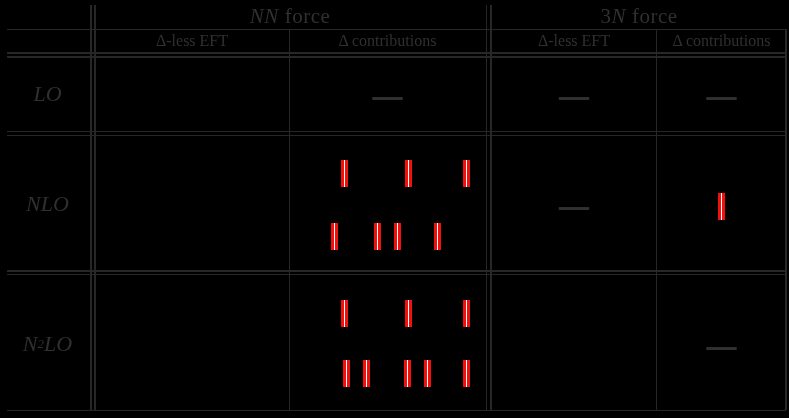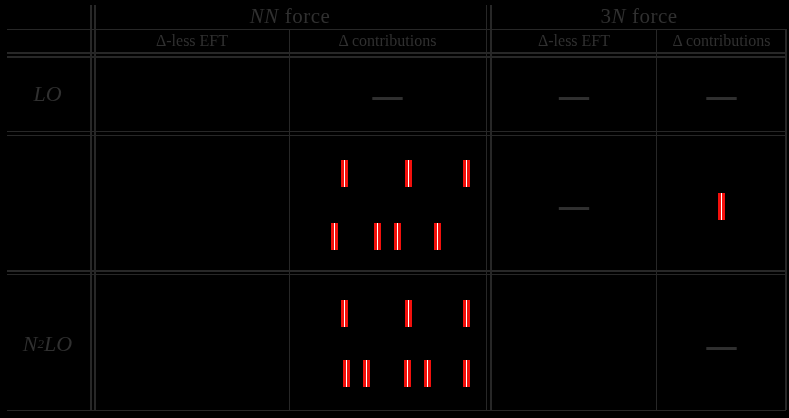--- a/index.html
+++ b/index.html
@@ -68,20 +68,25 @@
   </div>
   <div class="cell sub-header" style="left:657px;top:29px;width:129px;height:23px">
     <span>Δ contributions</span>
   </div>
 
   <div class="cell row-label" style="left:7px;top:57px;width:81px;height:74px">
     <span>LO</span>
       <sup></sup>
       <span></span>
   </div>
+  <div class="cell row-label" style="left:7px;top:137px;width:81px;height:133px">
+    <span>NLO</span>
+      <sup></sup>
+      <span></span>
+  </div>
   <div class="cell row-label" style="left:7px;top:277px;width:81px;height:133px">
     <span>N</span>
       <sup>2</sup>
       <span>LO</span>
   </div>
 
   <div class="cell" style="left:95px;top:57px;width:194px;height:74px"></div>
   <div class="cell" style="left:290px;top:57px;width:195px;height:74px">
       <span class="dash">—</span>
     </div>

